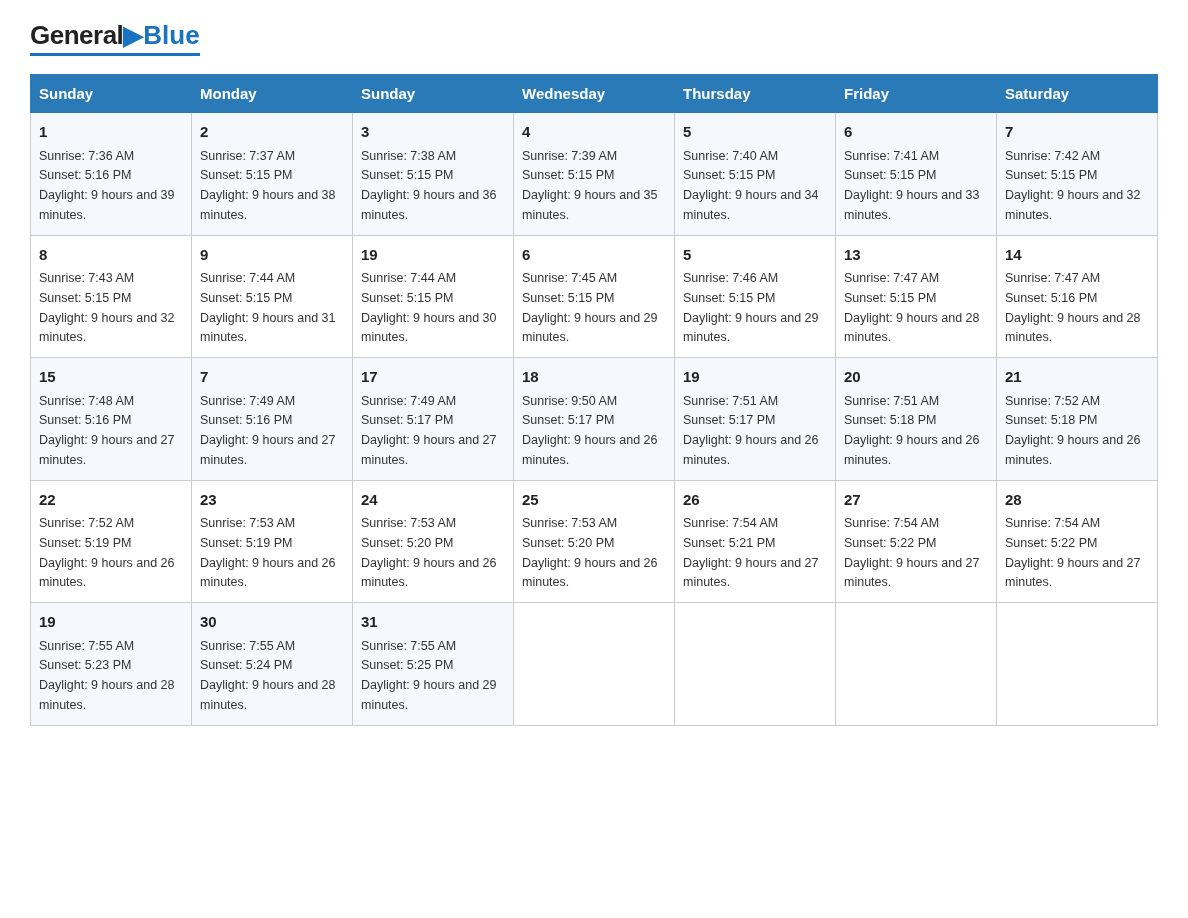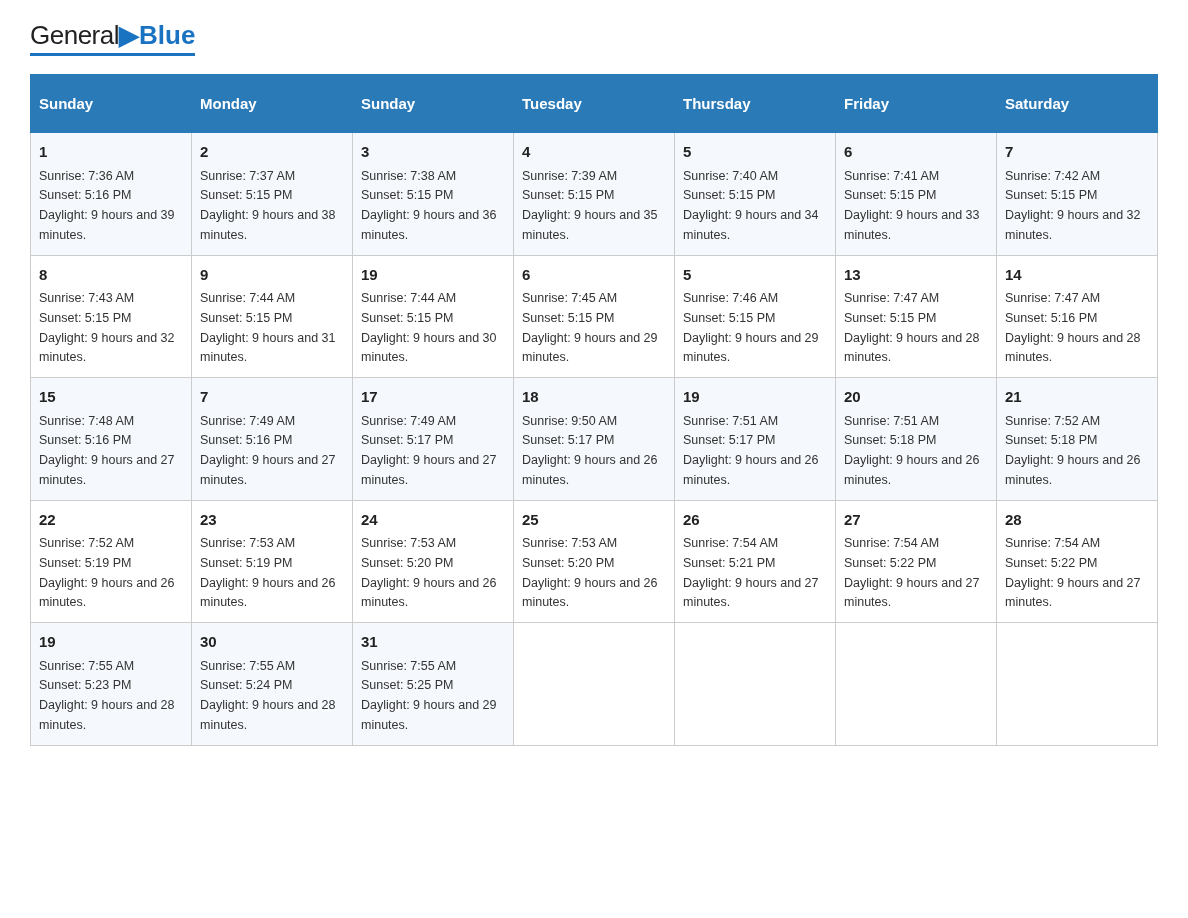--- a/index.html
+++ b/index.html
@@ -19,21 +19,21 @@
       display: flex;
       flex-direction: column;
       align-items: flex-start;
     }
     .logo-text {
       display: flex;
       align-items: center;
     }
     .logo-general {
       font-size: 26px;
-      font-weight: normal;
+      font-weight: bold;
       color: #222;
       letter-spacing: -0.5px;
     }
     .logo-blue-part {
       display: flex;
       align-items: center;
     }
     .logo-blue-text {
       font-size: 26px;
       font-weight: bold;
@@ -53,21 +53,21 @@
       margin-top: 4px;
     }
     table {
       width: 100%;
       border-collapse: collapse;
       table-layout: fixed;
     }
     thead tr th {
       background-color: #2a7ab8;
       color: #fff;
-      padding: 20px 8px;
+      padding: 10px 8px;
       font-size: 15px;
       font-weight: bold;
       text-align: left;
       border: 1px solid #2a7ab8;
     }
     tbody tr td {
       vertical-align: top;
       padding: 8px 8px 10px 8px;
       border: 1px solid #ccc;
       font-size: 13px;
@@ -114,21 +114,21 @@
     <div class="subtitle"></div>
   </div>
 </div>
 
 <table>
   <thead>
     <tr>
     <th>Sunday</th>
         <th>Monday</th>
         <th>Sunday</th>
-        <th>Tuesday</th>
+        <th>Wednesday</th>
         <th>Thursday</th>
         <th>Friday</th>
         <th>Saturday</th>
       </tr>
   </thead>
   <tbody>
   <tr>
         <td>
           <span class="day-number">1</span>
           <span class="day-info">Sunrise: 7:36 AM</span><br>

